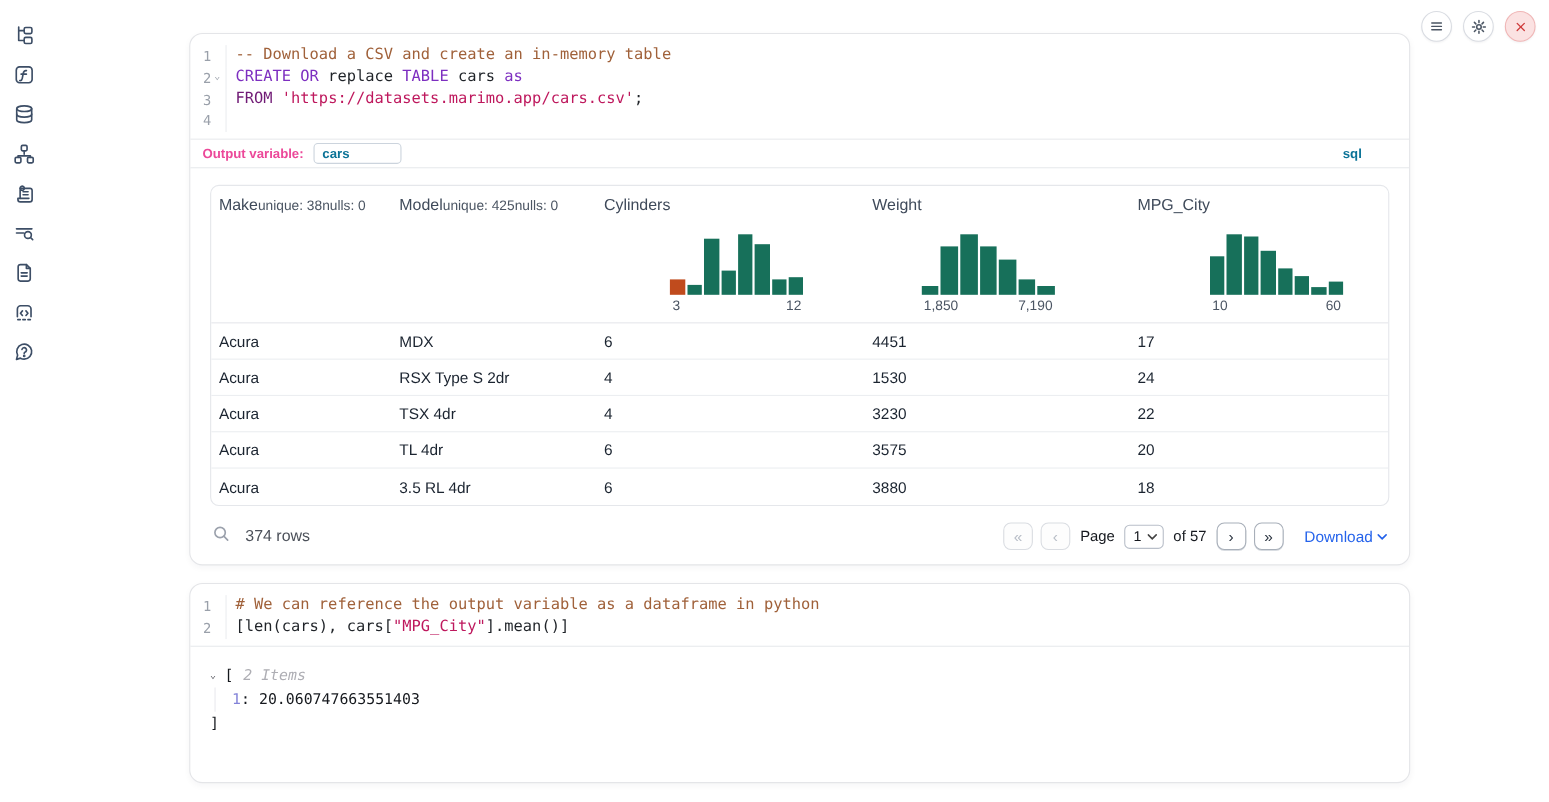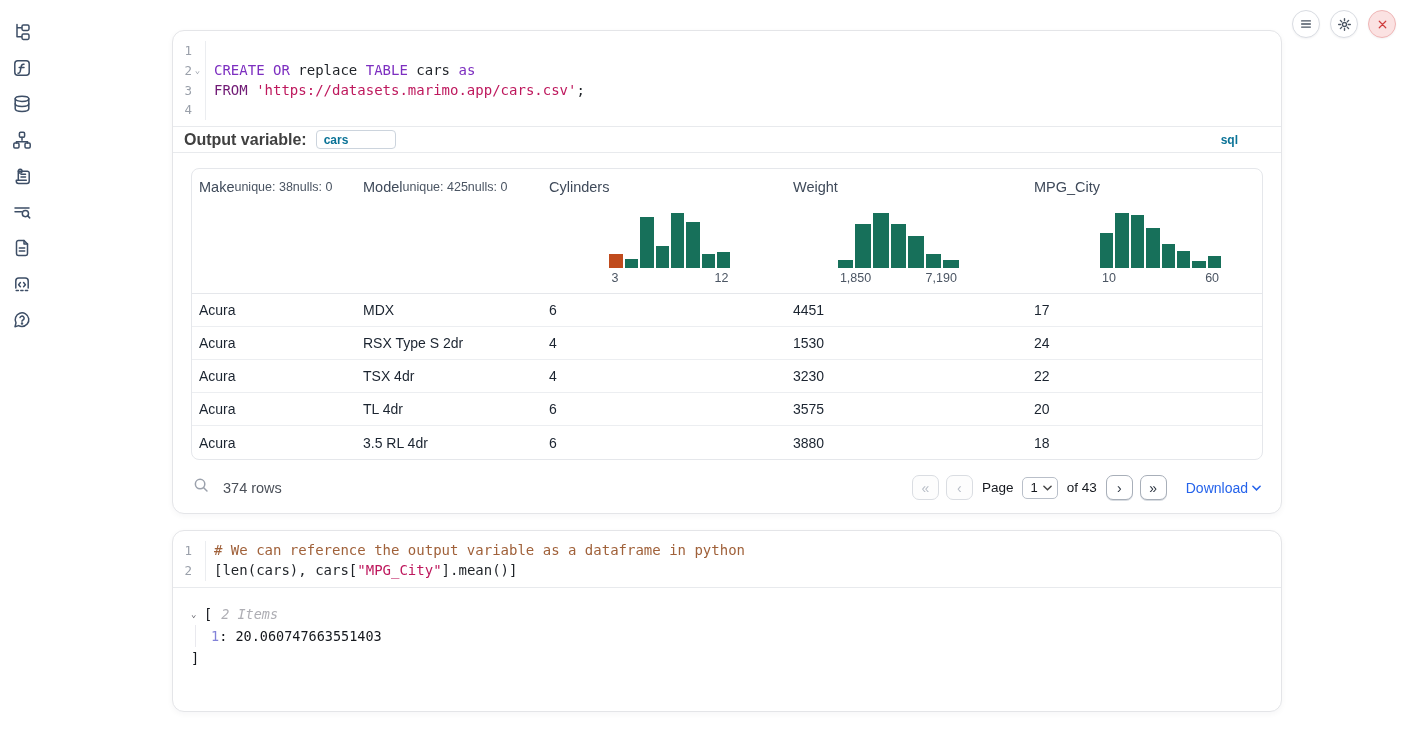--- a/index.html
+++ b/index.html
@@ -52,21 +52,21 @@
   .tok-kw2  { color:#701a75; }
   .tok-str  { color:#be185d; }
   .tok-com  { color:#a0613a; }
   .tok-plain{ color:#1f2328; }
 
   
   .outvar-row {
     border-top:1px solid #e8eaed; border-bottom:1px solid #e8eaed;
     height:27px; display:flex; align-items:center; padding:0 11px; gap:9px;
   }
-  .outvar-label { font-size:16px; font-weight:bold; color:#404040; }
+  .outvar-label { font-size:12px; font-weight:bold; color:#ec4899; }
   .outvar-input {
     width:80px; height:19px; border:1px solid #ccd4dd; border-radius:4px;
     font-family:"Liberation Sans", sans-serif; font-size:12px; font-weight:bold;
     color:#0b7397; padding:0 7px; outline:none;
   }
   .outvar-spacer { flex:1; }
   .lang-badge { font-size:12px; font-weight:bold; color:#0b7397; padding-right:32px;text-align:center; }
 
   
   .table-card { margin:15px 18px 0 18px; border:1px solid #e5e7eb; border-radius:8px; overflow:hidden; }
@@ -199,20 +199,21 @@
   </div>
 </div>
 
 <section class="cell-card" id="cell-sql">
   <div class="editor">
     <div class="code-line">
       <span class="gutter">
           <span class="ln">1</span>
           <span class="fold"></span>
         </span>
+      <span class="code-text"><span class="tok-com">-- Download a CSV and create an in-memory table</span></span>
     </div>
     <div class="code-line">
       <span class="gutter">
           <span class="ln">2</span>
           <span class="fold">⌄</span>
         </span>
       <span class="code-text"><span class="tok-kw">CREATE OR</span><span class="tok-plain"> replace </span><span class="tok-kw">TABLE</span><span class="tok-plain"> cars </span><span class="tok-kw">as</span></span>
     </div>
     <div class="code-line">
       <span class="gutter">
@@ -354,21 +355,21 @@
     <div class="pager">
       <div class="pg-btn disabled">«</div>
       <div class="pg-btn disabled">‹</div>
       <span class="pg-label">Page</span>
       <div class="pselect">
         <span>1</span>
         <svg viewBox="0 0 10 6" width="9" height="6">
             <path d="M1 1 l4 4 4 -4"></path>
           </svg>
       </div>
-      <span class="pg-label">of 43</span>
+      <span class="pg-label">of 57</span>
       <div class="pg-btn enabled">›</div>
       <div class="pg-btn enabled">»</div>
       <div class="download-link">
         <span>Download</span>
         <svg viewBox="0 0 10 6" width="9" height="6">
             <path d="M1 1 l4 4 4 -4"></path>
           </svg>
       </div>
     </div>
   </div>

